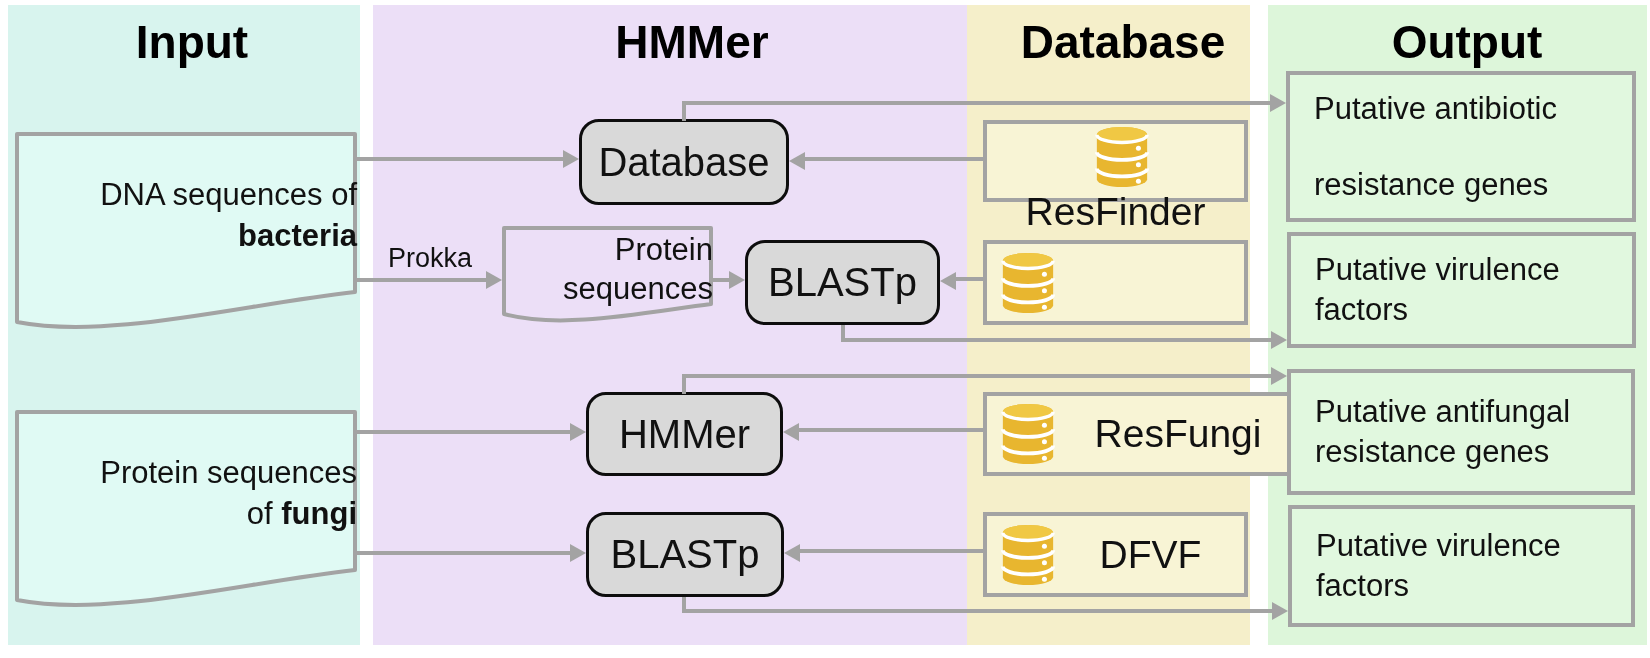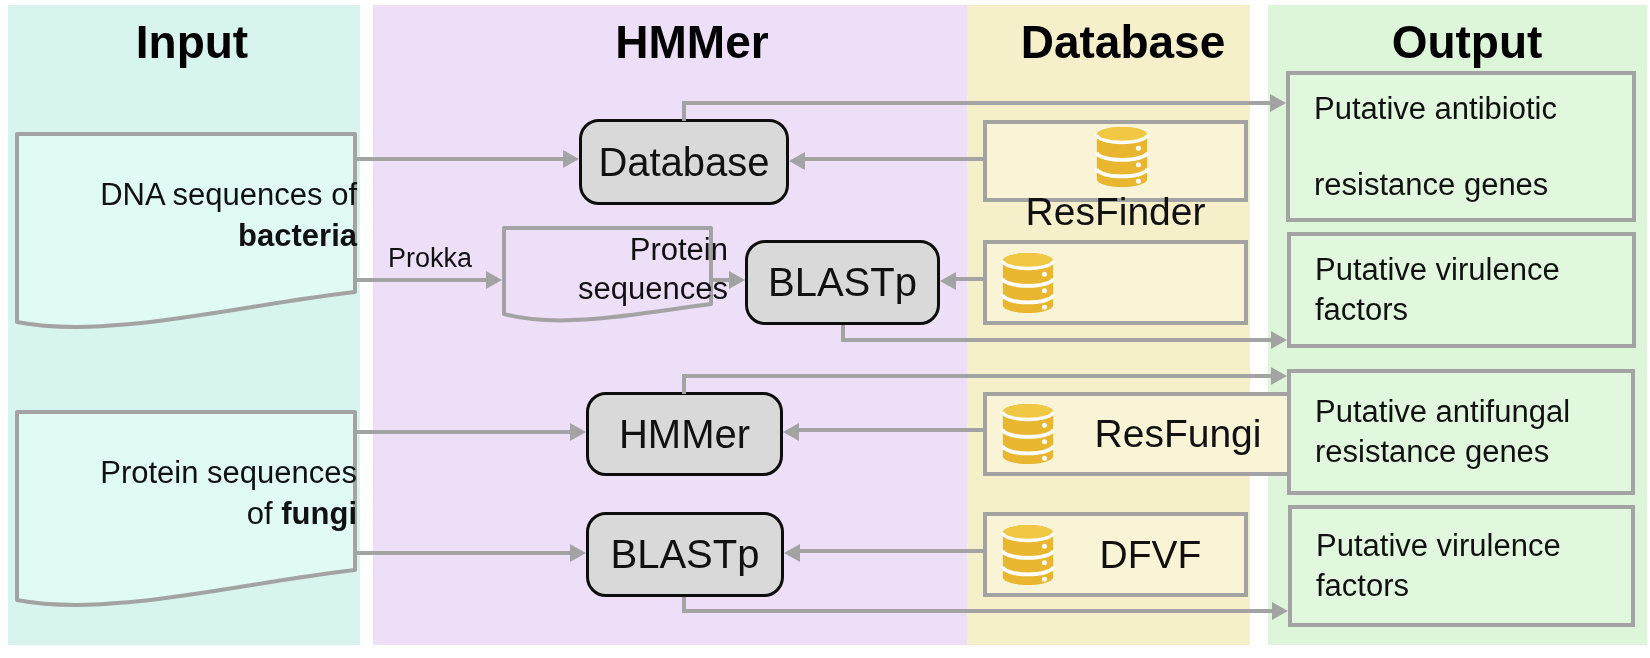--- a/index.html
+++ b/index.html
@@ -63,21 +63,21 @@
   <path d="M2,2 L340,2 L340,160 C230,172 95,208 2,190 Z" fill="#e0faf4" stroke="#a3a3a3" stroke-width="4" stroke-linejoin="round"></path>
 </svg>
 <div class="doc-text" style="left:15px;top:452px;width:342px;">
   <div><span>Protein sequences</span></div>
   <div><span>of </span><b>fungi</b></div>
 </div>
 
 <svg class="abs" style="left:502px;top:226px;" width="211" height="99" viewBox="0 0 211 99">
   <path d="M2,2 L209,2 L209,78 C145,86 60,104 2,88 Z" fill="#ecdff7" stroke="#a3a3a3" stroke-width="4" stroke-linejoin="round"></path>
 </svg>
-<div class="doc-text" style="left:502px;top:230px;width:211px;line-height:39px;padding-left:15px;">
+<div class="doc-text" style="left:502px;top:230px;width:211px;line-height:39px;">
   <div>Protein</div>
   <div>sequences</div>
 </div>
 
 <div class="mbox" style="left:579px;top:119px;width:210px;height:86px;">
   <span>Database</span>
 </div>
 <div class="mbox" style="left:745px;top:240px;width:195px;height:85px;">
   <span>BLASTp</span>
 </div>

